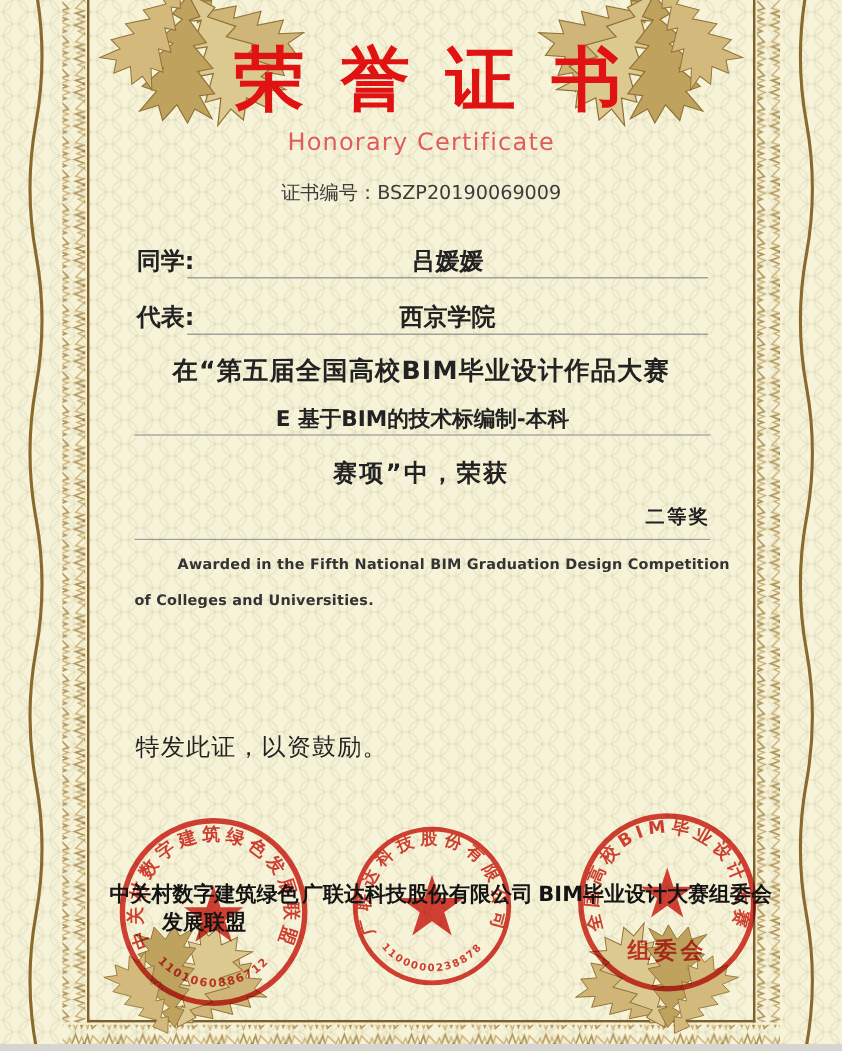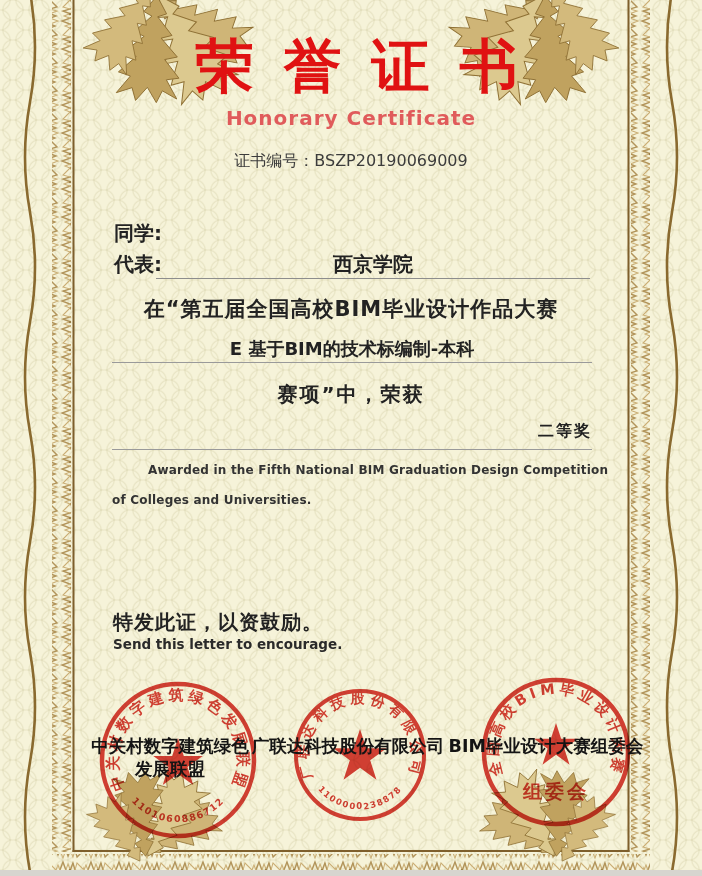--- a/index.html
+++ b/index.html
@@ -16,44 +16,44 @@
       radial-gradient(circle, transparent 9px, rgba(168,158,100,.17) 10px, transparent 11.5px),
       radial-gradient(circle, transparent 9px, rgba(168,158,100,.17) 10px, transparent 11.5px);
     background-size:26px 20px;background-position:0 0,13px 10px;
   }
   .abs{position:absolute}
   .deco{position:absolute;inset:0;width:702px;height:876px;pointer-events:none}
   .bottom-strip{position:absolute;left:0;right:0;bottom:0;height:6px;background:#d7d5cf}
 
   .title{left:0;right:0;top:32px;text-align:center;font-size:58px;font-weight:bold;
          color:var(--title-red);letter-spacing:30px;padding-left:41px;line-height:1.2}
-  .subtitle{left:0;right:0;top:106px;text-align:center;font-size:20px;font-weight:bold;
+  .subtitle{left:0;right:0;top:106px;text-align:center;font-size:20px;font-weight:normal;
             color:var(--subtitle-red);letter-spacing:1px}
   .certno{left:0;right:0;top:151px;text-align:center;font-size:16px;color:#3c3c3c}
 
   .field-label{font-size:20px;font-weight:bold;color:var(--ink)}
-  .lab-student{left:114px;top:220px}
+  .lab-student{left:114px;top:204px}
   .lab-represent{left:114px;top:251px}
   .field-line{left:156px;width:434px;height:28px;border-bottom:1.5px solid #8d8d8d;
               text-align:center;font-size:20px;font-weight:bold;color:var(--ink);line-height:26px}
   .line-student{top:204px}
   .line-represent{top:251px}
 
   .bodyline{left:0;right:0;text-align:center;font-weight:bold;color:var(--ink)}
   .b-line1{top:295px;font-size:21px;letter-spacing:1px}
   .b-event{left:112px;width:480px;top:337px;height:26px;border-bottom:1px solid var(--line-gray);
            text-align:center;font-size:18px;font-weight:bold;color:var(--ink)}
   .b-line2{top:381px;font-size:20px;letter-spacing:2px}
   .b-award{left:112px;width:480px;top:421px;height:29px;border-bottom:1px solid var(--line-gray);
            text-align:right;font-size:16px;font-weight:bold;color:var(--ink);letter-spacing:2px}
   .eng{font-size:12px;font-weight:bold;color:#333;letter-spacing:.2px}
   .eng1{left:148px;top:463px}
   .eng2{left:112px;top:493px}
 
-  .issue-cn{left:113px;top:609px;font-size:20px;font-weight:bold;color:var(--ink);letter-spacing:1px}
+  .issue-cn{left:113px;top:609px;font-size:20px;font-weight:normal;color:var(--ink);letter-spacing:1px}
   .issue-en{left:113px;top:636px;font-size:13.5px;font-weight:bold;color:#2a2a2a}
 
   .seals{position:absolute;left:0;top:664px;width:702px;height:205px}
   .seal-svg{position:absolute;mix-blend-mode:multiply;opacity:.88}
   .seal1{left:96px;top:14px}
   .seal2{left:290px;top:21px}
   .seal3{left:478px;top:10px}
   .seal-label{position:absolute;top:71px;text-align:center;font-size:17.5px;font-weight:bold;
               color:#141414;line-height:23px;z-index:5}
   .sl1{left:40px;width:260px}
@@ -104,32 +104,32 @@
     <use href="#leaf-cluster" xlink:href="#leaf-cluster" transform="translate(602,856) scale(-0.8,-0.8)"></use>
   </svg>
 
   <div class="abs title">荣誉证书</div>
   <div class="abs subtitle">Honorary Certificate</div>
   <div class="abs certno">
     <span>证书编号：</span><span>BSZP20190069009</span>
   </div>
 
   <div class="abs field-label lab-student">同学:</div>
+  <div class="abs field-line line-student">吕媛媛</div>
   <div class="abs field-label lab-represent">代表:</div>
   <div class="abs field-line line-represent">西京学院</div>
 
   <div class="abs bodyline b-line1">在“第五届全国高校BIM毕业设计作品大赛</div>
   <div class="abs bodyline b-line2">赛项”中，荣获</div>
   <div class="abs b-event">E 基于BIM的技术标编制-本科</div>
   <div class="abs b-award">二等奖</div>
   <div class="abs eng eng1">Awarded in the Fifth National BIM Graduation Design Competition</div>
   <div class="abs eng eng2">of Colleges and Universities.</div>
 
   <div class="abs issue-cn">特发此证，以资鼓励。</div>
-  <div class="abs issue-en">Send this letter to encourage.</div>
 
   <div class="seals">
 
     <svg class="seal-svg seal1" width="164" height="164" viewBox="0 0 164 164">
       <circle cx="82" cy="82" r="76" fill="none" stroke="#d3281e" stroke-width="4.5"></circle>
       <path id="s1top" d="M25.6,102.5 A60,60 0 1 1 138.4,102.5" fill="none"></path>
       <path id="s1bot" d="M28.1,113 A62,62 0 0 0 135.9,113" fill="none"></path>
       <text font-size="15" font-weight="bold" fill="#d3281e" letter-spacing="4" text-anchor="middle">
         <textPath href="#s1top" xlink:href="#s1top" startOffset="50%">中关村数字建筑绿色发展联盟</textPath>
       </text>

